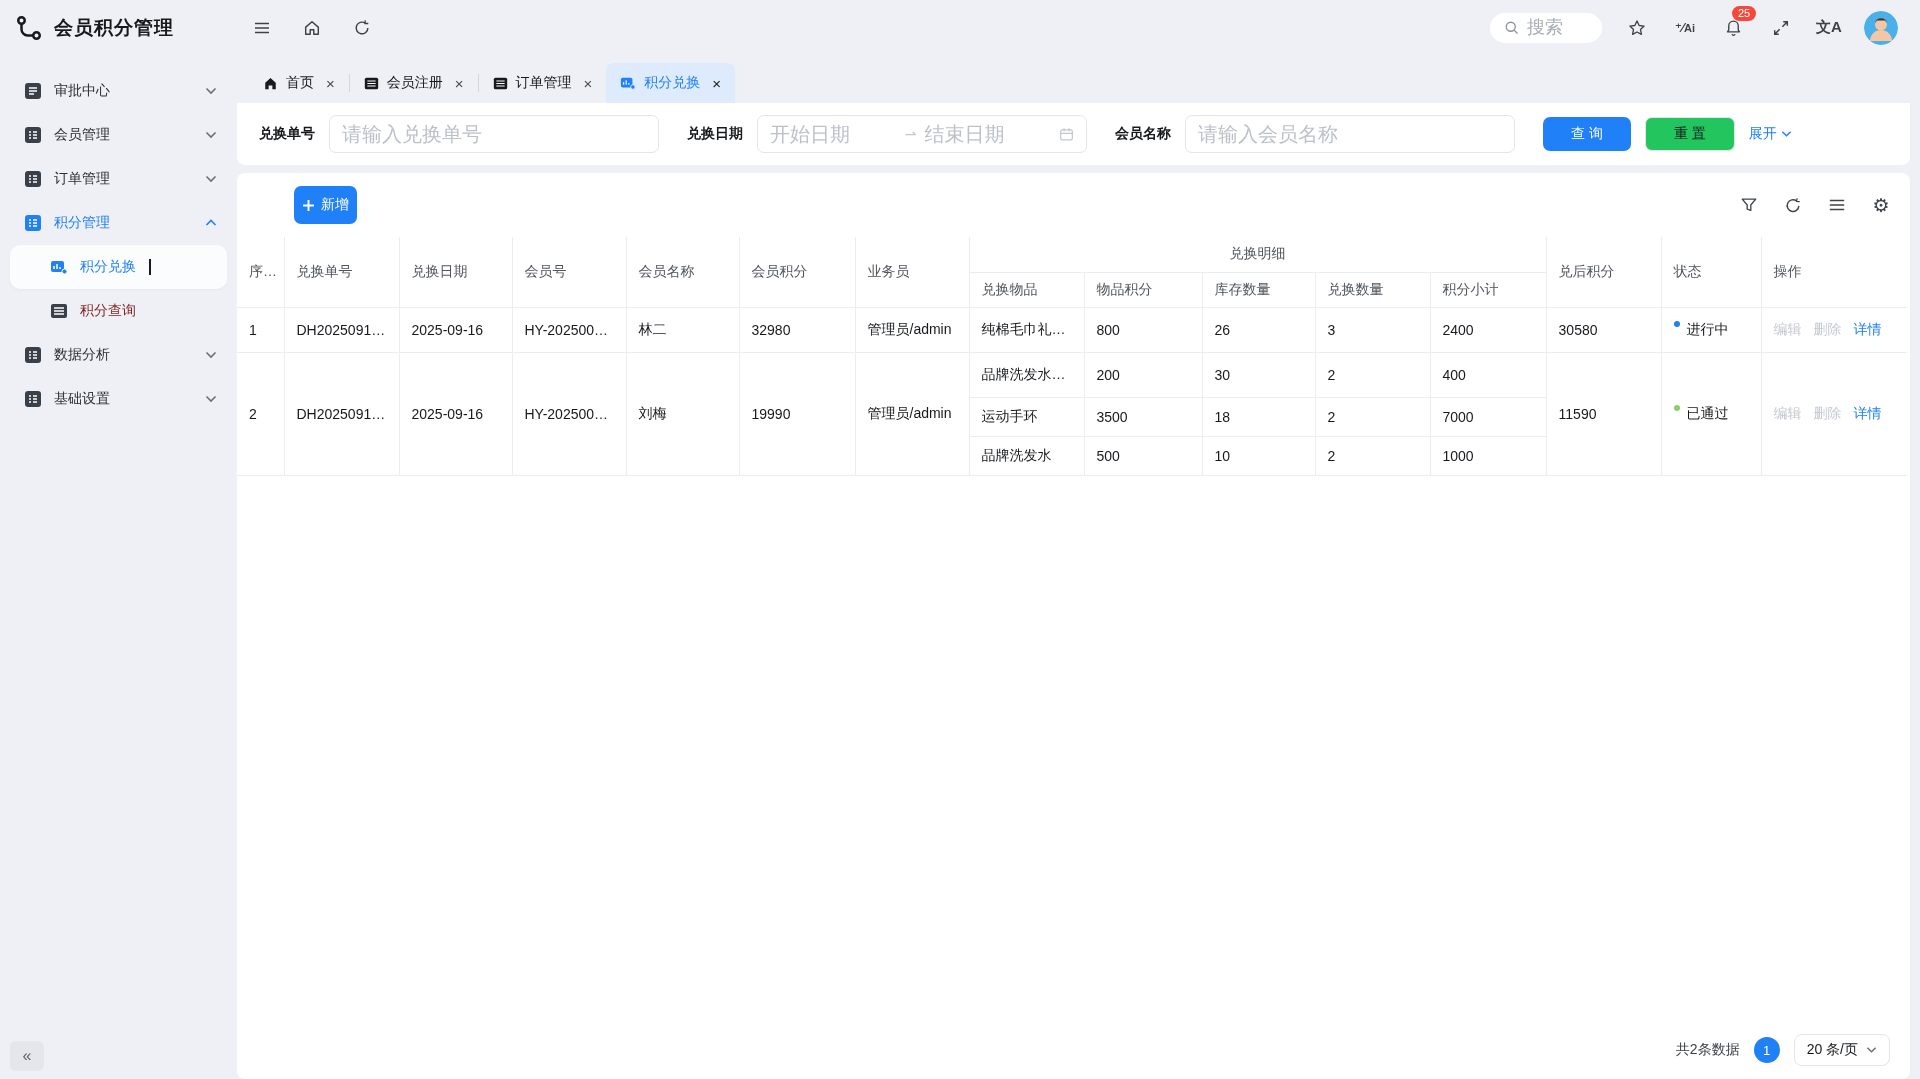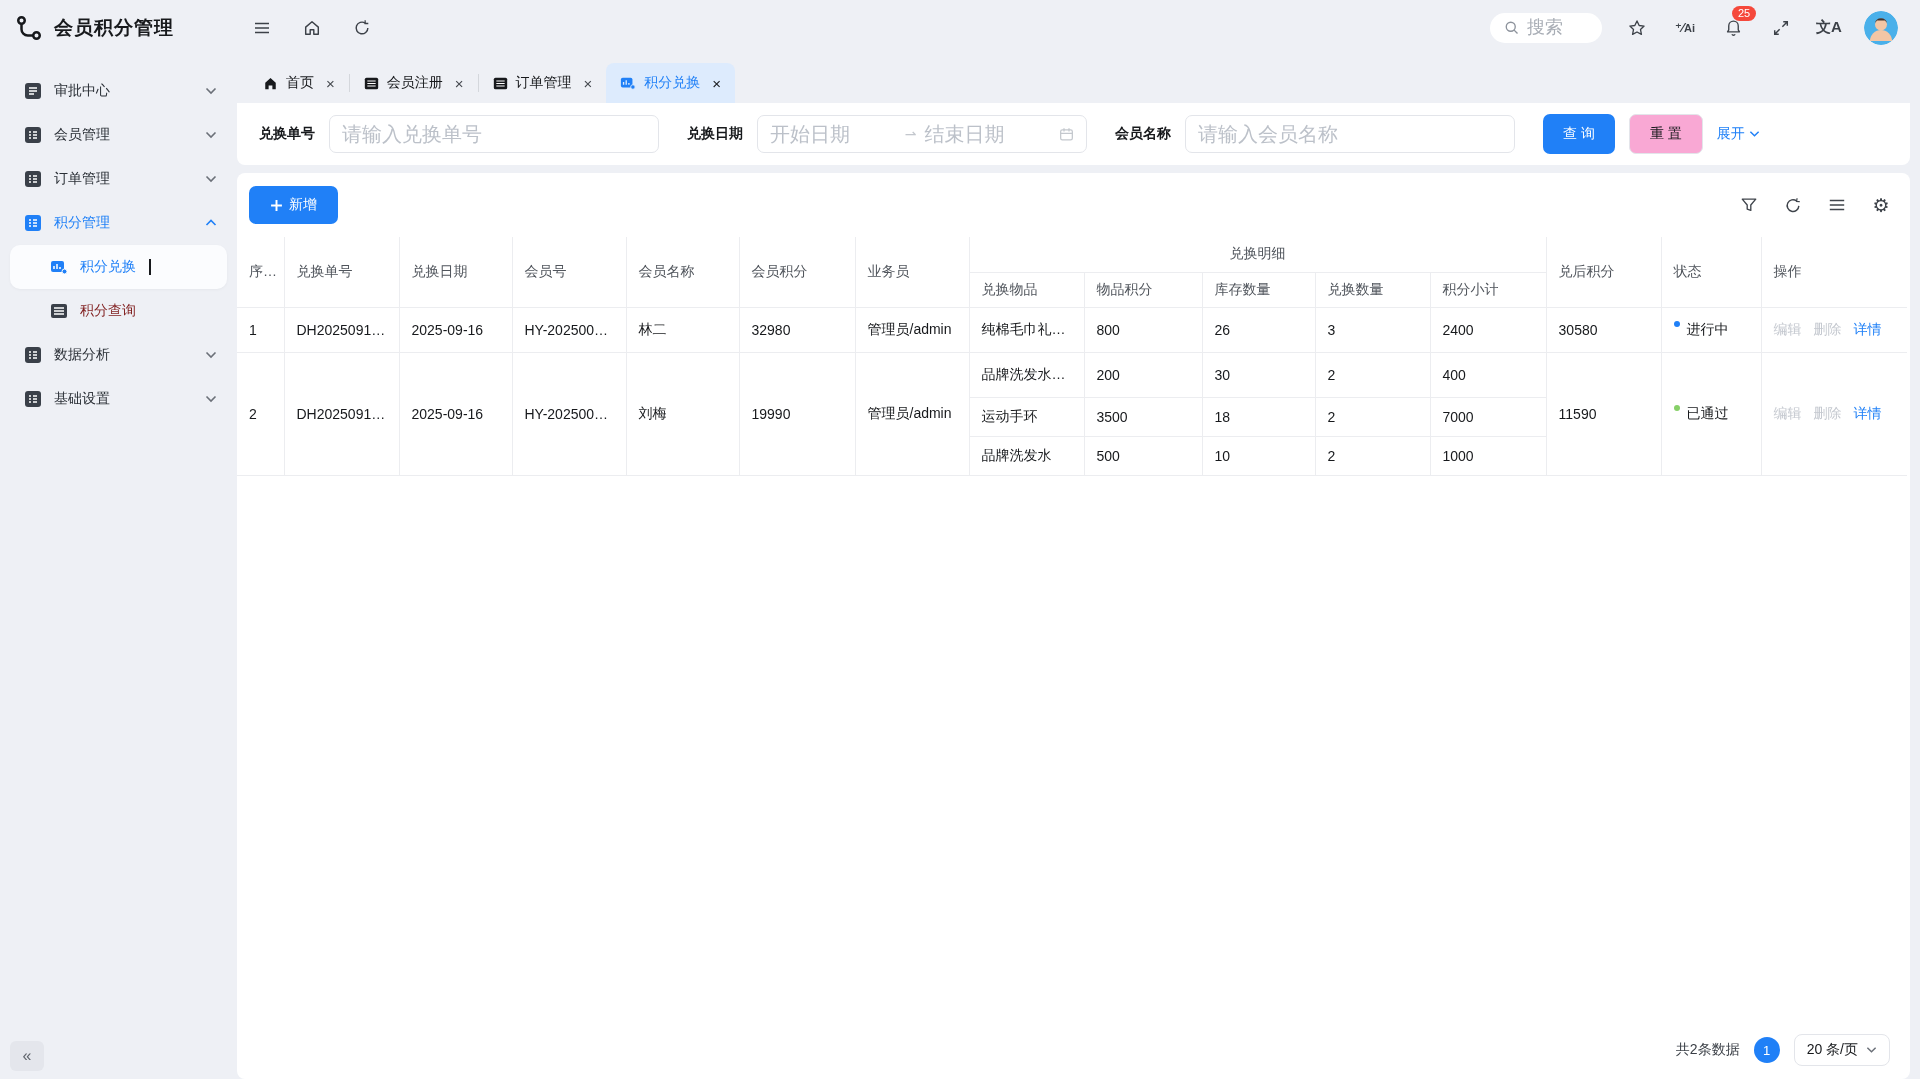--- a/index.html
+++ b/index.html
@@ -53,28 +53,28 @@
 
   
   .card { background:#fff; border-radius:8px; }
   .filter-card { height:62px; display:flex; align-items:center; gap:14px; padding:0 22px; border-radius:0 0 8px 8px; }
   .filter-label { font-weight:bold; color:#17191c; white-space:nowrap; }
   .f-input { width:330px; height:38px; border:1px solid #e3e5ea; border-radius:7px; display:flex;
     align-items:center; padding:0 12px; gap:8px; background:#fff; }
   .f-input input { border:none; outline:none; flex:1; font-size:20px; color:#333; min-width:0; background:transparent; }
   .f-input input::placeholder { color:#bcc1c9; }
   .range-arrow { color:#c3c7cd; }
-  .btn { height:40px; border-radius:7px; border:none; font-size:14px; cursor:pointer; padding:0 20px; }
+  .btn { height:34px; border-radius:7px; border:none; font-size:14px; cursor:pointer; padding:0 28px; }
   .btn-primary { background:#2080f7; color:#fff; }
-  .btn-plain { background:#f9a8d4; color:#17191c; border:1px solid #e3e5ea; }
+  .btn-plain { background:#22c55e; color:#17191c; border:1px solid #e3e5ea; }
   .link-expand { color:#2080f7; display:flex; align-items:center; gap:4px; cursor:pointer; white-space:nowrap; }
 
   .table-card { margin-top:8px; flex:1; display:flex; flex-direction:column; overflow:hidden; }
   .toolbar { height:64px; display:flex; align-items:center; padding:0 18px 0 12px; }
-  .btn-add { display:flex; align-items:center; gap:6px; padding:0 21px; height:38px; }
+  .btn-add { display:flex; align-items:center; gap:6px; padding:0 8px; height:38px;margin-left:45px; }
   .toolbar-icons { margin-left:auto; display:flex; align-items:center; gap:22px; color:#40454c; }
   .toolbar-icons .icon-btn { width:22px; height:22px; }
   .gear-glyph { font-size:19px; line-height:1; }
 
   
   table { border-collapse:collapse; table-layout:fixed; width:1670px; margin-left:0; }
   th, td { border:1px solid #ecedf0; font-weight:normal; padding:0 12px; text-align:left;
     white-space:nowrap; overflow:hidden; text-overflow:ellipsis; }
   thead th { height:35px; color:#50555c; background:#fff; }
   th.group { text-align:center; }

